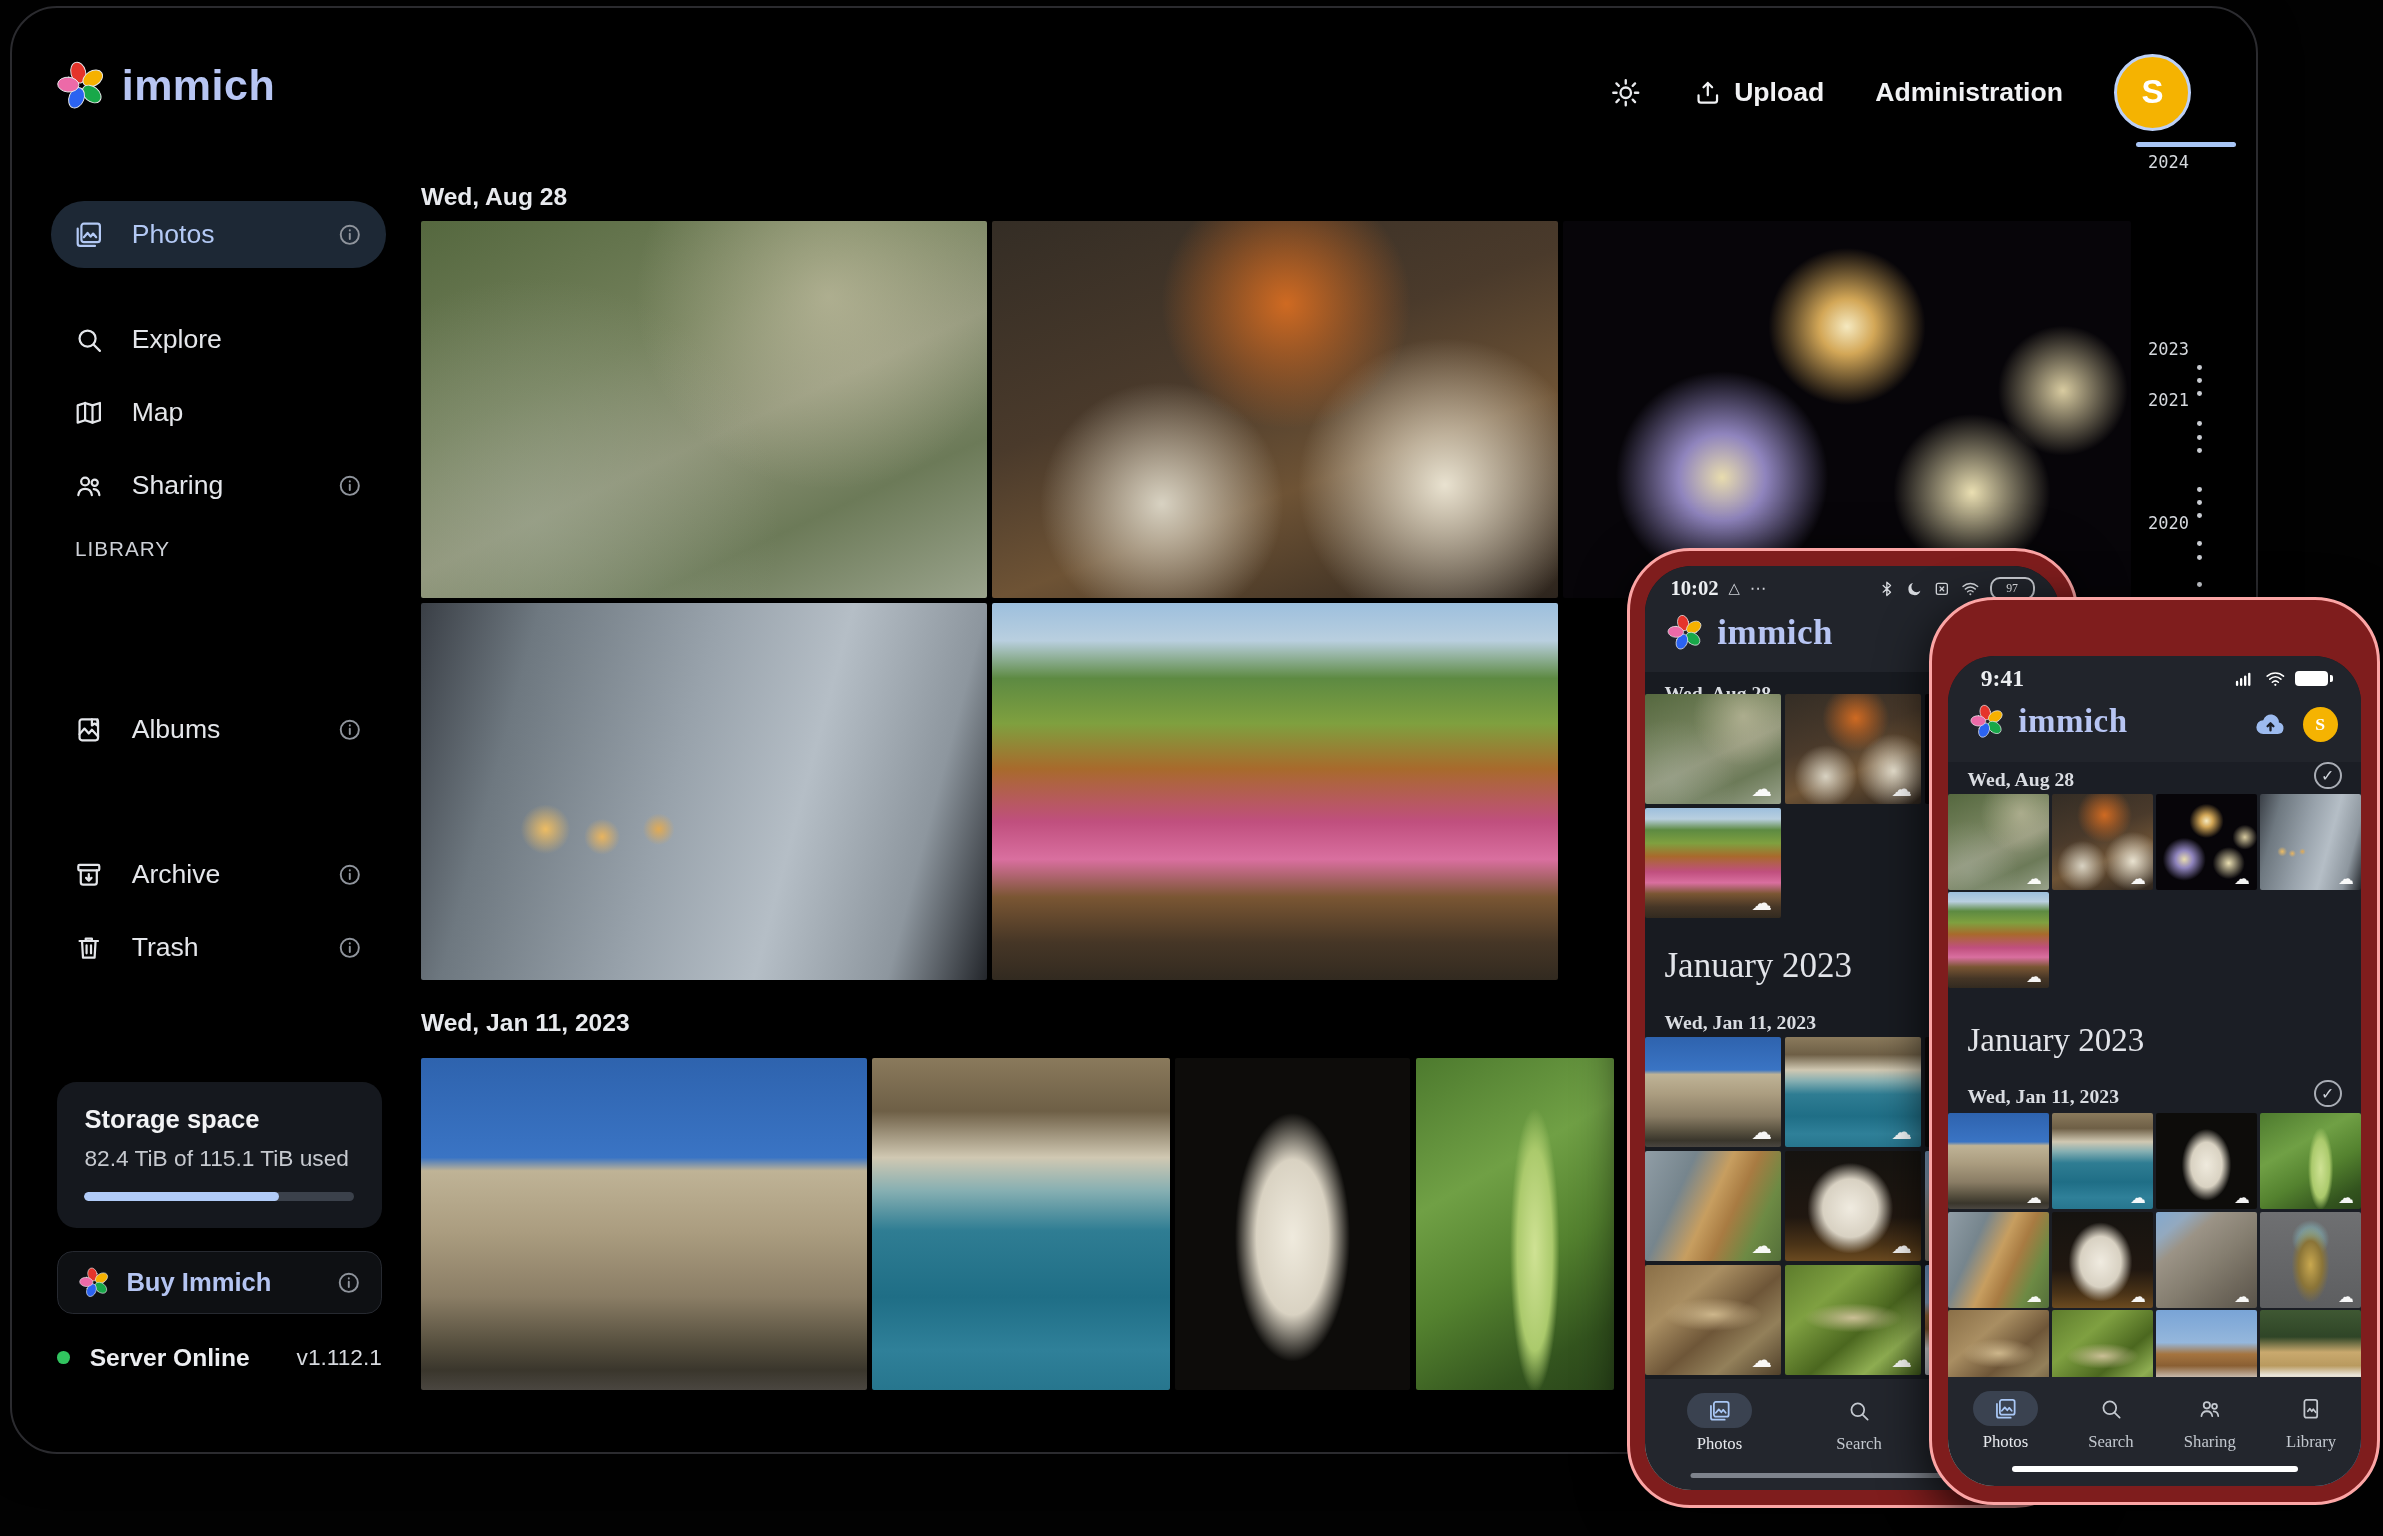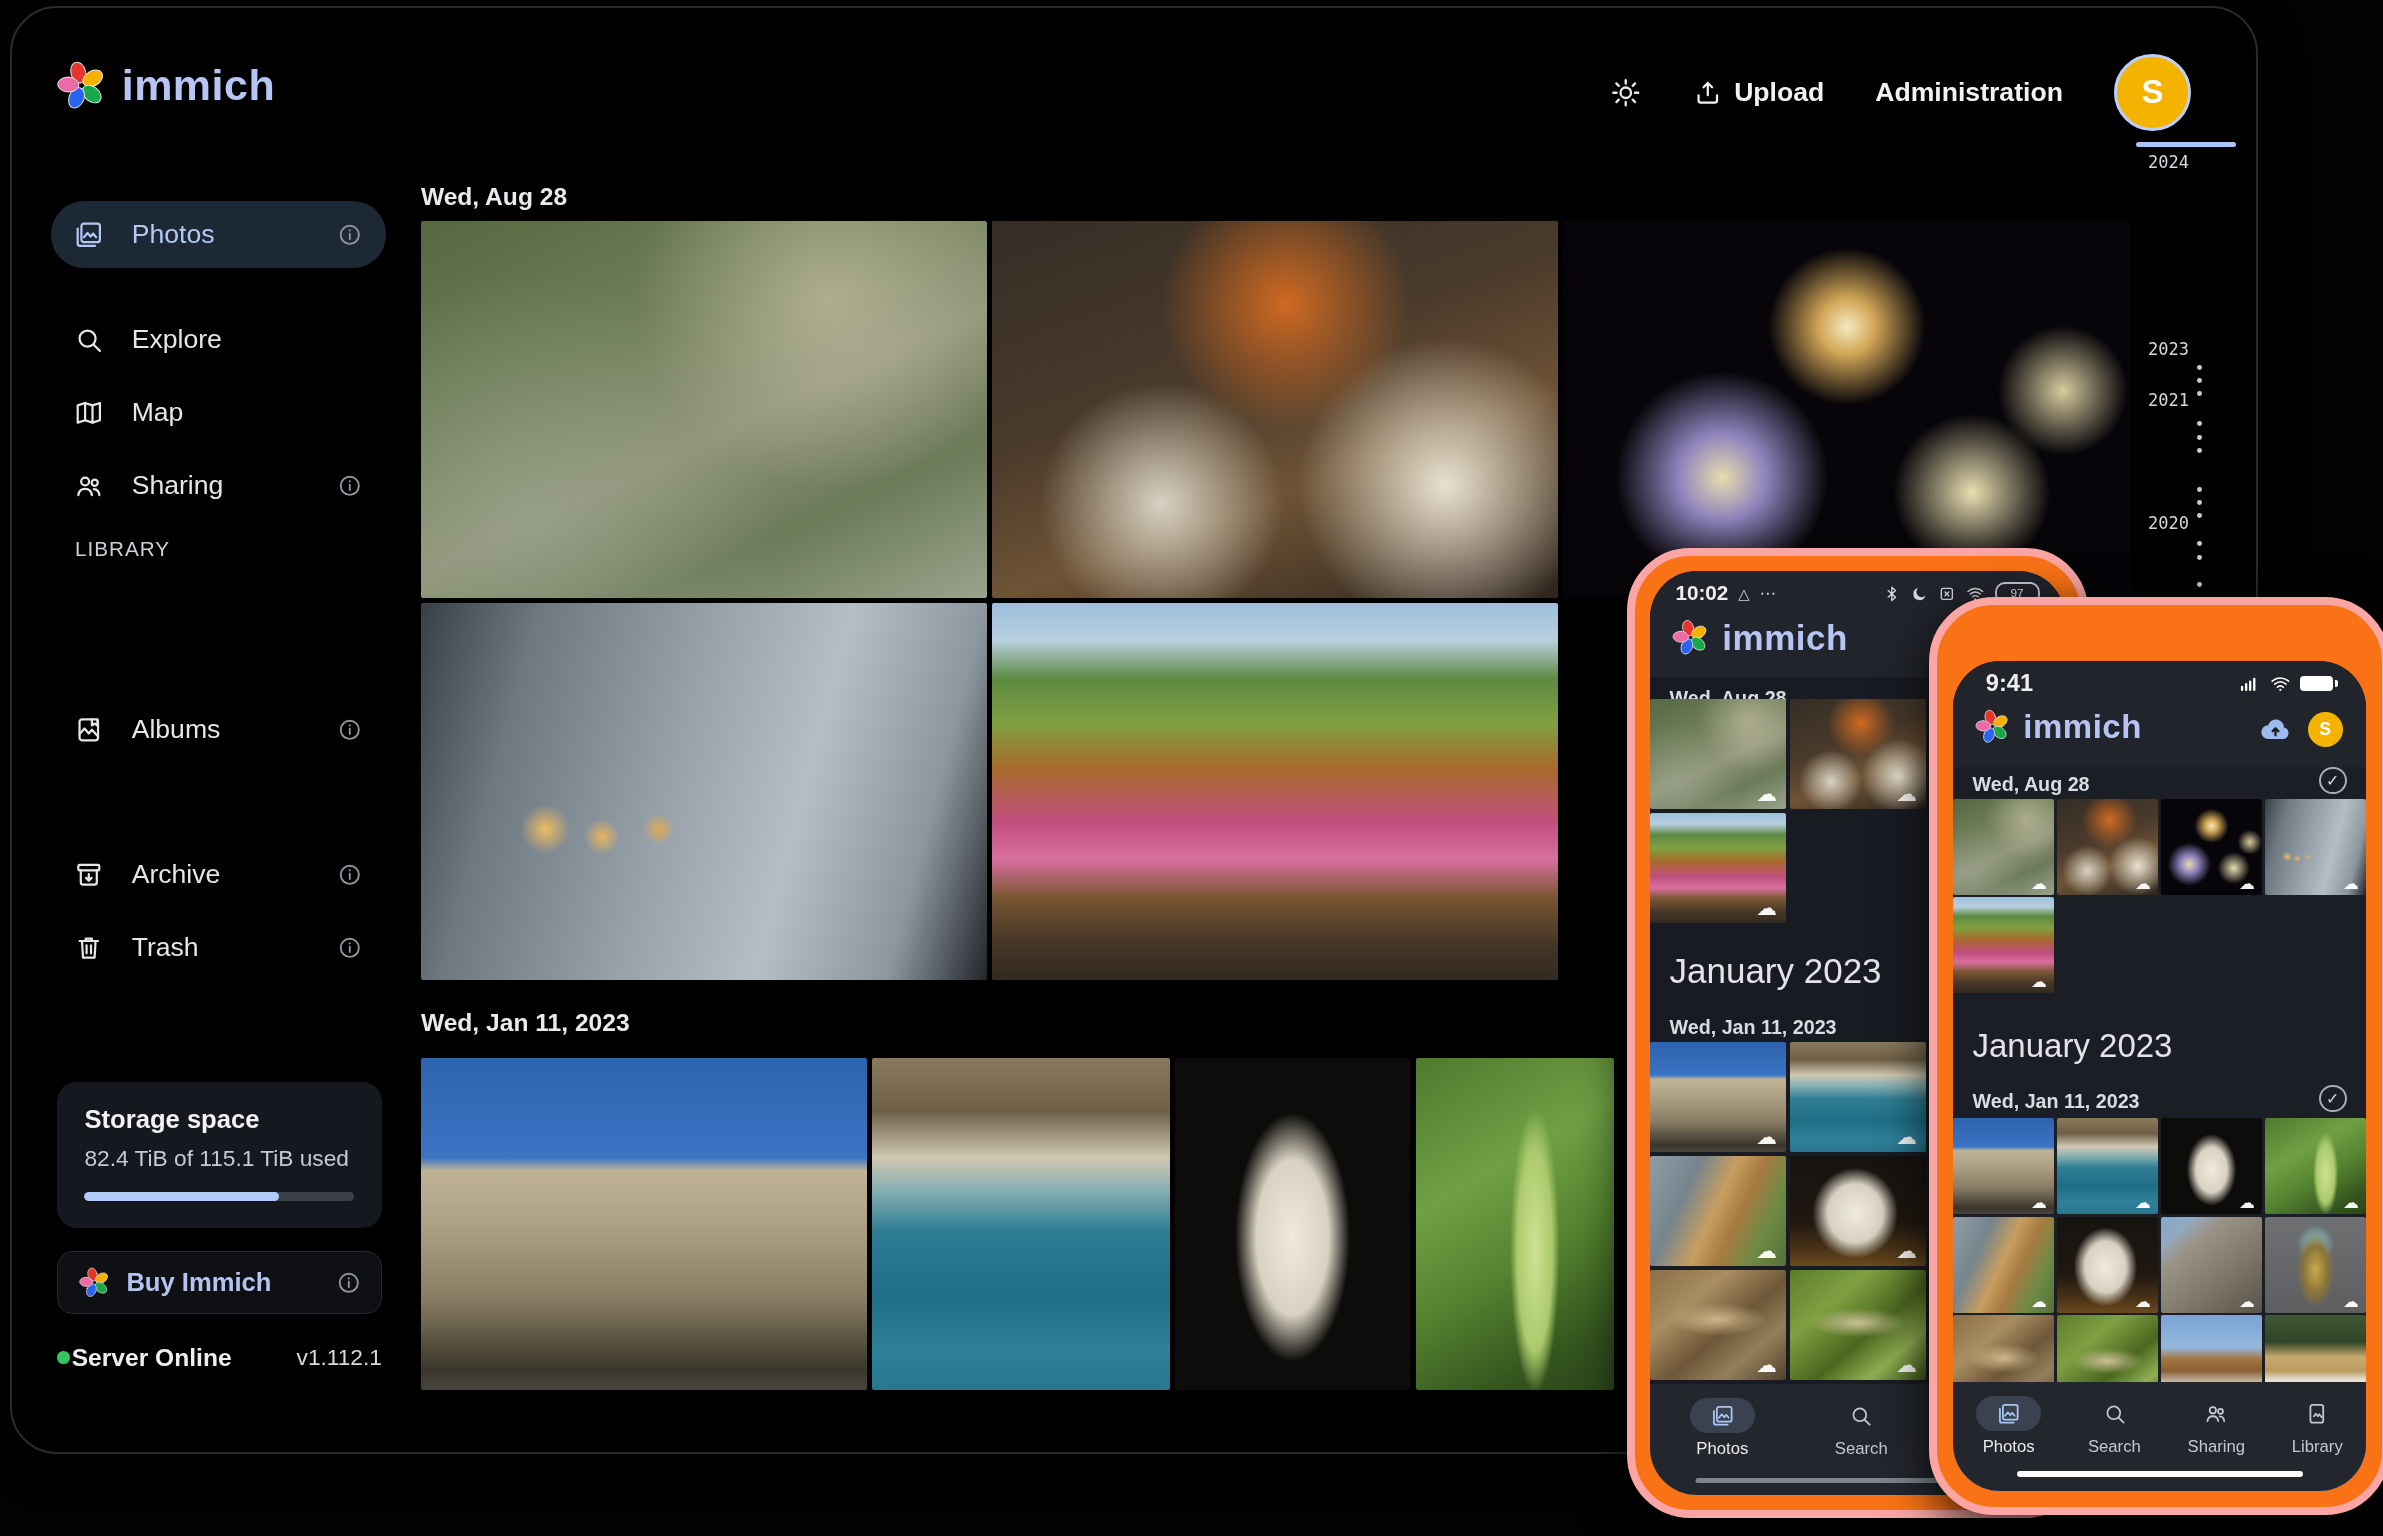--- a/index.html
+++ b/index.html
@@ -30,37 +30,37 @@
   .side-section{position:absolute;left:63px;font-size:20.7px;letter-spacing:1px;color:#cdd0d6;font-weight:500;}
   
   .storage{position:absolute;left:45px;top:1074px;width:325px;height:146px;background:#15181e;border-radius:19.7px;}
   .storage .t{position:absolute;left:27.6px;top:23.6px;font-size:25.6px;font-weight:700;color:#f2f3f5;}
   .storage .u{position:absolute;left:27.6px;top:63px;font-size:22.7px;color:#c6c9cf;}
   .bar{position:absolute;left:27.6px;top:110px;width:270px;height:8.9px;border-radius:4.9px;background:#3b414b;overflow:hidden;}
   .bar i{display:block;height:100%;background:#b0cbf8;border-radius:4.9px;}
   .buy{position:absolute;left:45px;top:1243px;width:325px;height:63px;background:#0e1013;border:1px solid #262930;
        border-radius:15.8px;display:flex;align-items:center;padding:0 19.7px;box-sizing:border-box;gap:15.8px;}
   .buy .bl{flex:1;font-size:25.6px;font-weight:700;color:#b4c4f1;}
-  .server{position:absolute;left:45px;top:1336px;width:325px;display:flex;align-items:center;gap:2px;}
+  .server{position:absolute;left:45px;top:1336px;width:325px;display:flex;align-items:center;gap:20px;}
   .dotg{width:12.8px;height:12.8px;border-radius:50%;background:#31c45f;}
   .server .sl{font-size:24.6px;font-weight:600;color:#eceef1;flex:1;}
   .server .sv{font-size:22.7px;color:#d6d9de;}
   
   .date-h{position:absolute;font-size:24.6px;font-weight:600;color:#e8eaee;}
   .tile{position:absolute;border-radius:2px;}
   .has-cloud::after{content:"\2601";position:absolute;right:8.9px;bottom:3.9px;color:rgba(255,255,255,.95);
                     font-size:20.7px;line-height:1;}
   #p2-grid .has-cloud::after{font-size:15.8px;right:6.9px;bottom:3px;}
   
   .year{position:absolute;width:83px;text-align:right;font-family:"DejaVu Sans Mono",monospace;
         font-size:17px;color:#d5d8dd;}
   .yline{position:absolute;left:2124px;top:134px;width:100px;height:4.9px;border-radius:3px;background:#a9c6f6;}
   .sdot{position:absolute;left:2185px;width:4.9px;height:4.9px;border-radius:50%;background:#c9ccd2;}
   
-  .phone{position:absolute;background:#f97316;border:8px solid #fca5a5;box-shadow:0 13.8px 49px rgba(0,0,0,.8);}
+  .phone{position:absolute;background:#7f1d1d;border:3px solid #fca5a5;box-shadow:0 13.8px 49px rgba(0,0,0,.8);font-family:Liberation Serif, serif;}
   .phone1{left:1627px;top:548px;width:445px;height:954px;border-radius:63px;}
   .phone2{left:1929px;top:597px;width:445px;height:902px;border-radius:65px;}
   .p-screen{position:absolute;overflow:hidden;}
   .phone1 .p-screen{inset:14.8px;border-radius:47px;background:#181b21;}
   .phone2 .p-screen{inset:15.8px;border-radius:47px;background:#1b1e25;margin-top:40px;}
   .p-head{position:absolute;left:0;top:0;right:0;height:106px;background:#21242b;}
   .p-status{position:absolute;left:0;top:9.9px;right:0;height:25.6px;display:flex;align-items:center;
             padding:0 25.6px;gap:9.9px;color:#d6d9de;}
   .p-time{font-size:20.7px;font-weight:700;color:#eceef1;}
   .p-status .sp{flex:1;}

